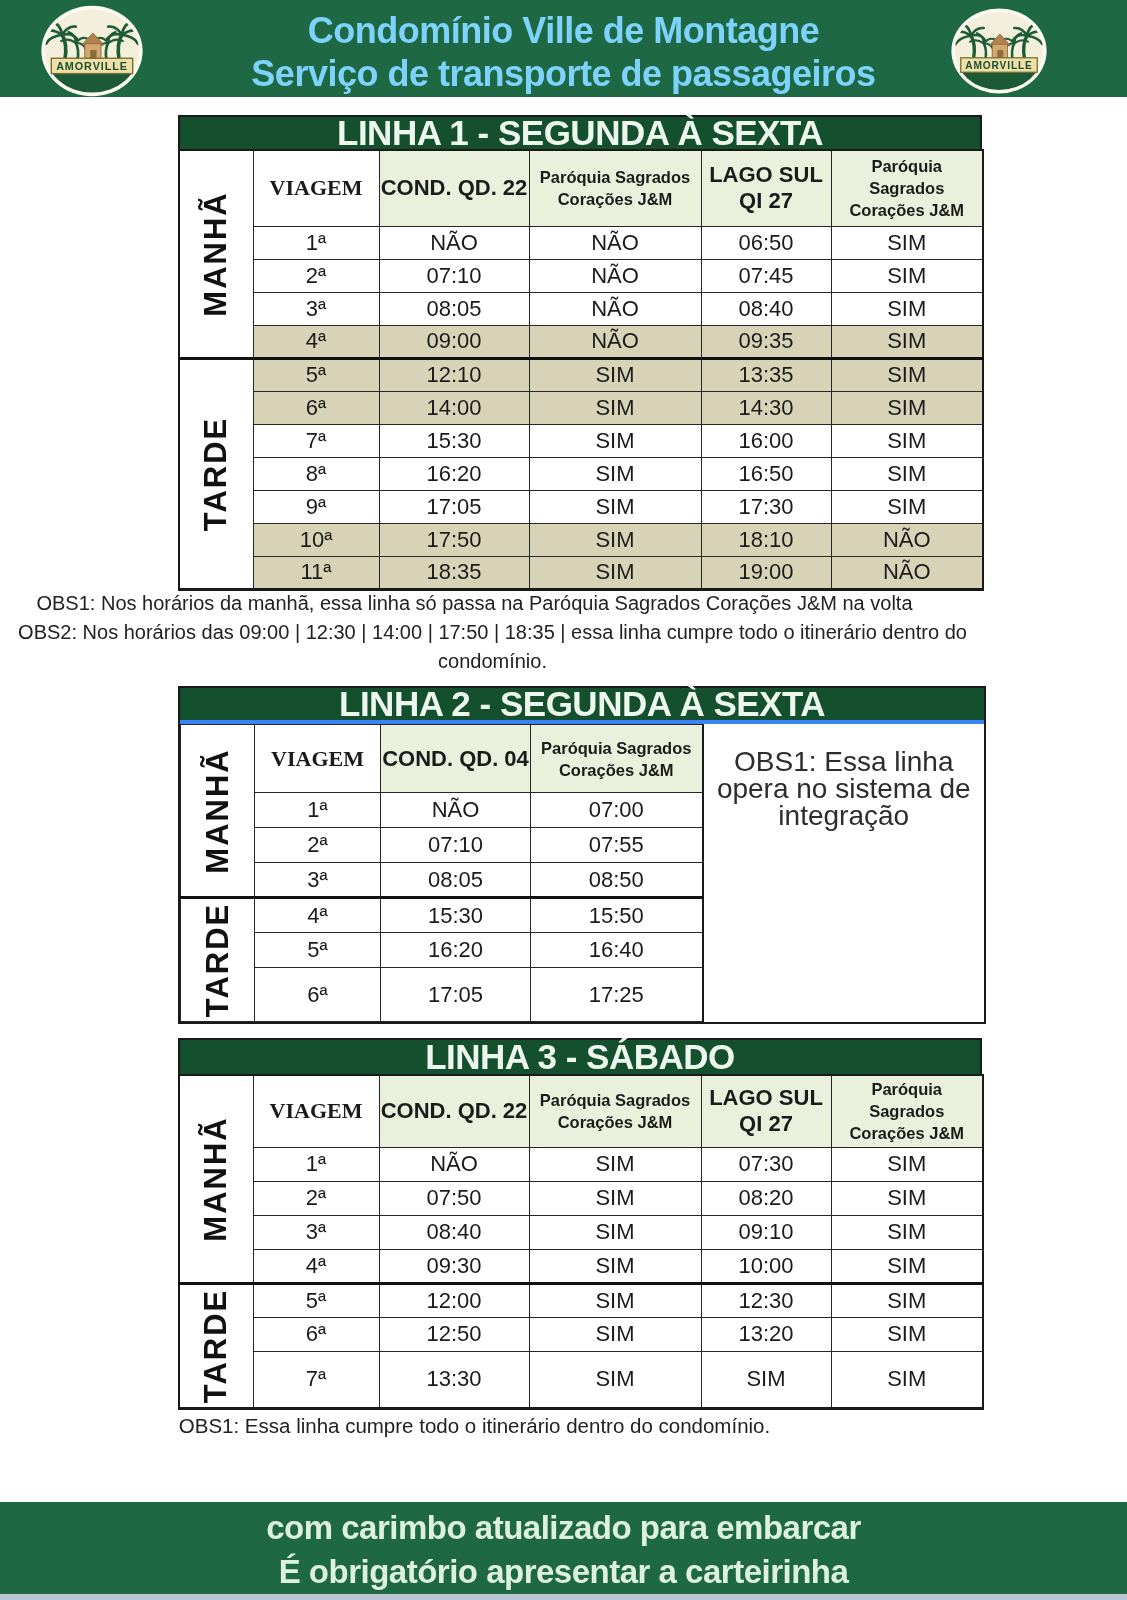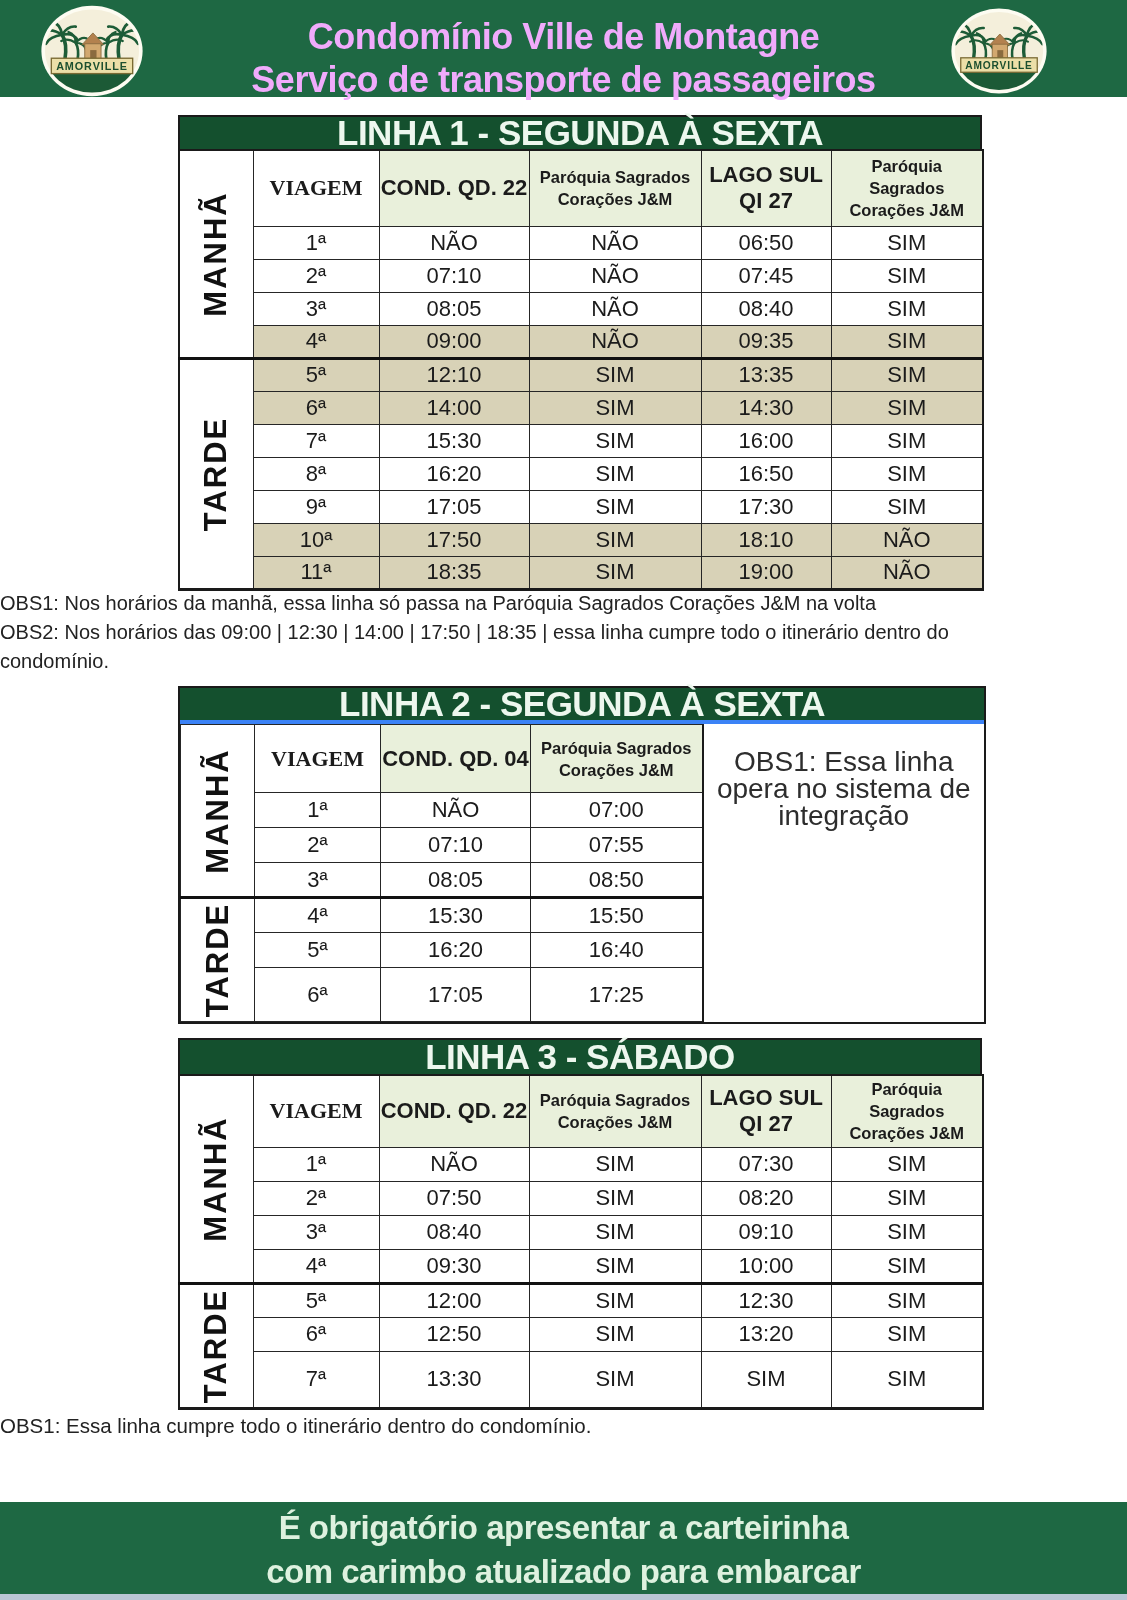--- a/index.html
+++ b/index.html
@@ -2,21 +2,21 @@
 <html><head>
 <meta charset="utf-8">
 <style>
   html,body{margin:0;padding:0;}
   body{
     width:1127px;height:1600px;position:relative;background:#ffffff;
     font-family:"Liberation Sans",sans-serif;overflow:hidden;
   }
   
   .page-header{position:absolute;left:0;top:0;width:1127px;height:97px;background:#1E6843;}
-  .page-title{padding-top:15px;text-align:center;color:#f0abfc;font-weight:bold;
+  .page-title{padding-top:9px;text-align:center;color:#7dd3fc;font-weight:bold;
     font-size:36px;line-height:43px;letter-spacing:-0.5px;}
   .logo{position:absolute;top:4px;width:112px;height:94px;}
   .logo.left{left:36px;}
   .logo.right{left:948px;top:6px;width:102px;height:90px;}
   
   .tbox{position:absolute;left:178px;width:804px;}
   #t1{top:115px;} #t2{top:686px;} #t3{top:1038px;border-radius:18px;}
   .band{background:#14502E;color:#EDF7EE;font-weight:bold;font-size:35px;
     text-align:center;height:32px;line-height:32px;border:2px solid #1a1a1a;border-bottom:none;
     letter-spacing:-0.5px;}
@@ -38,21 +38,21 @@
   .vtext{position:absolute;left:50%;top:50%;transform:translate(-50%,-50%) rotate(-90deg);
     font-size:31px;font-weight:bold;letter-spacing:2px;white-space:nowrap;color:#111111;}
   
   #t2{border:2px solid #1a1a1a;}
   #t2 .band{border:none;border-bottom:4px solid #3b82f6;}
   #t2 .t2body{display:flex;background:#ffffff;}
   #t2 table.sched{width:522px;border:none;border-right:2px solid #1a1a1a;}
   .side-note{flex:1;padding:24px 6px 16px 6px;text-align:center;font-size:28px;
     line-height:27px;color:#2d2d2d;}
   
-  .note{position:absolute;left:0;width:949px;text-align:left;color:#222222;font-size:20px;}
+  .note{position:absolute;left:0;width:949px;text-align:center;color:#222222;font-size:20px;}
   #note1{top:589px;line-height:29px;}
   #note1 .wrapline{width:985px;margin:0 auto;}
   #note3{top:1414px;font-size:20.5px;}
   
   .page-footer{position:absolute;left:0;top:1502px;width:1127px;height:98px;background:#1E6843;}
   .footer-text{padding-top:4px;text-align:center;color:#DEF1DF;font-weight:bold;
     font-size:33px;line-height:44px;letter-spacing:-0.5px;}
   .bottom-strip{position:absolute;left:0;top:1594px;width:1127px;height:6px;background:#B9C6D4;}
 </style>
 </head>
@@ -365,17 +365,17 @@
           <td class="data">SIM</td>
         </tr>
   </tbody>
     </table>
 </div>
 
 <div class="note" id="note3">OBS1: Essa linha cumpre todo o itinerário dentro do condomínio.</div>
 
 <div class="page-footer">
   <div class="footer-text">
+    <div>com carimbo atualizado para embarcar</div>
     <div>É obrigatório apresentar a carteirinha</div>
-    <div>com carimbo atualizado para embarcar</div>
   </div>
 </div>
 <div class="bottom-strip"></div>
 
 </body></html>

